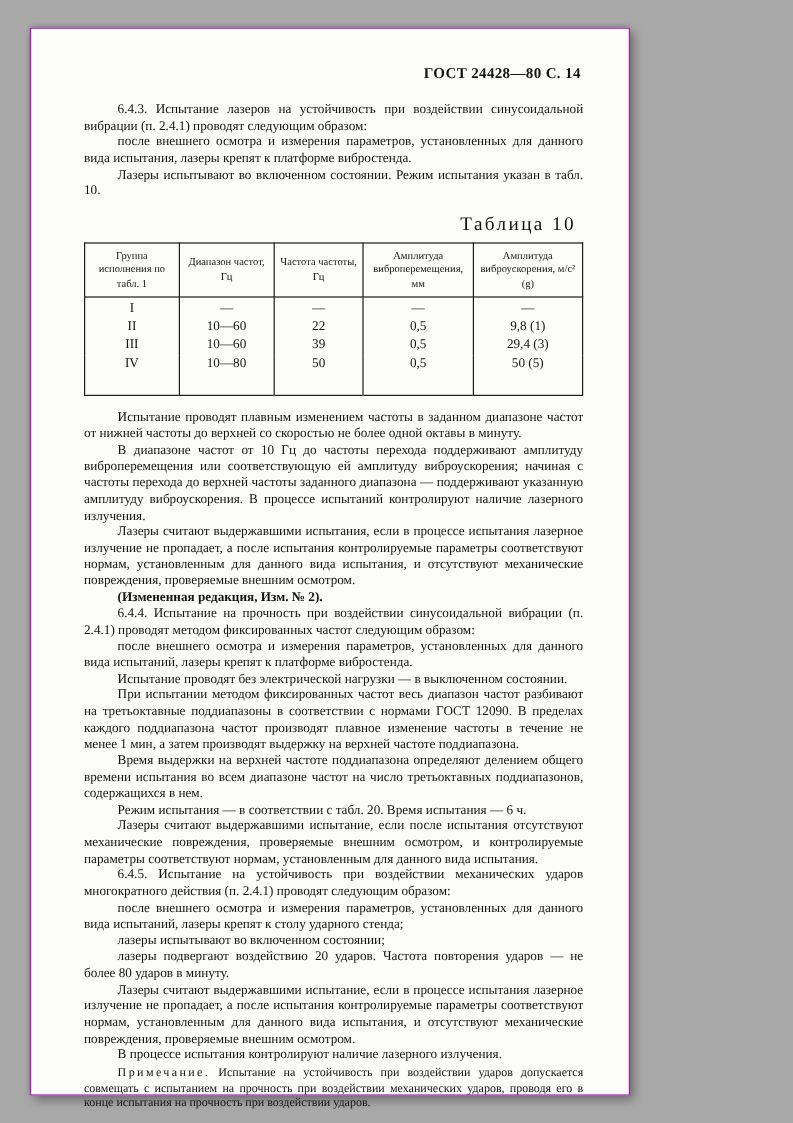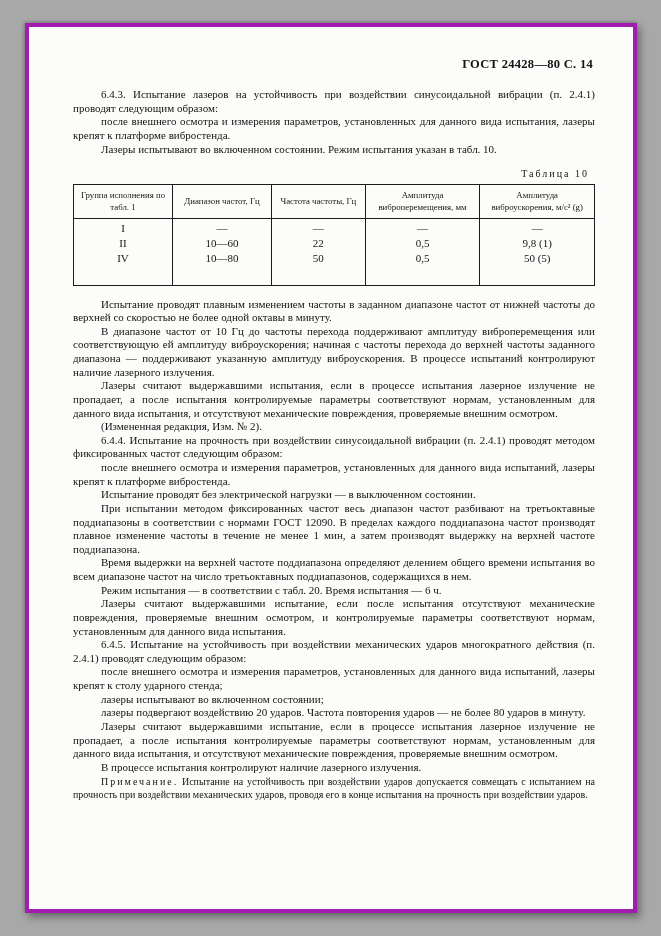--- a/index.html
+++ b/index.html
@@ -8,48 +8,48 @@
     height: 936px;
     background: #a8a8a8;
     position: relative;
     overflow: hidden;
     font-family: "Liberation Serif", "DejaVu Serif", serif;
   }
   .page {
     position: absolute;
     left: 25px;
     top: 23px;
-    width: 612px;
+    width: 500px;
     height: 890px;
     background: #fcfcfa;
-    border: 4px solid #a21caf;
+    border: 1px solid #a21caf;
     box-shadow: 3px 4px 8px rgba(0,0,0,0.38), -1px -1px 3px rgba(0,0,0,0.22);
     padding: 30px 38px 0 44px;
     box-sizing: border-box;
     color: #141414;
   }
   .gost-header {
     text-align: right;
     font-weight: bold;
     font-size: 12.5px;
     letter-spacing: 0.3px;
     margin: 0 2px 16px 0;
   }
   .para {
     margin: 0;
     font-size: 11px;
     line-height: 1.24;
     text-align: justify;
     text-indent: 28px;
     color: #131313;
   }
-  .para.bold { font-weight: normal; }
+  .para.bold { font-weight: bold; }
   .table-caption {
     text-align: right;
-    font-size: 10px;
+    font-size: 16px;
     letter-spacing: 2px;
     margin: 12px 6px 5px 0;
   }
   table.spec {
     width: 100%;
     border-collapse: collapse;
     border: 1px solid #1c1c1c;
     margin: 0 0 12px 0;
   }
   table.spec col.c1 { width: 19%; }
@@ -124,20 +124,27 @@
         <td>—</td>
       </tr>
       <tr>
         <td>II</td>
         <td>10—60</td>
         <td>22</td>
         <td>0,5</td>
         <td>9,8 (1)</td>
       </tr>
       <tr>
+        <td>III</td>
+        <td>10—60</td>
+        <td>39</td>
+        <td>0,5</td>
+        <td>29,4 (3)</td>
+      </tr>
+      <tr>
         <td>IV</td>
         <td>10—80</td>
         <td>50</td>
         <td>0,5</td>
         <td>50 (5)</td>
       </tr>
     </tbody>
   </table>
 
   <p class="para">Испытание проводят плавным изменением частоты в заданном диапазоне частот от нижней частоты до верхней со скоростью не более одной октавы в минуту.</p>

